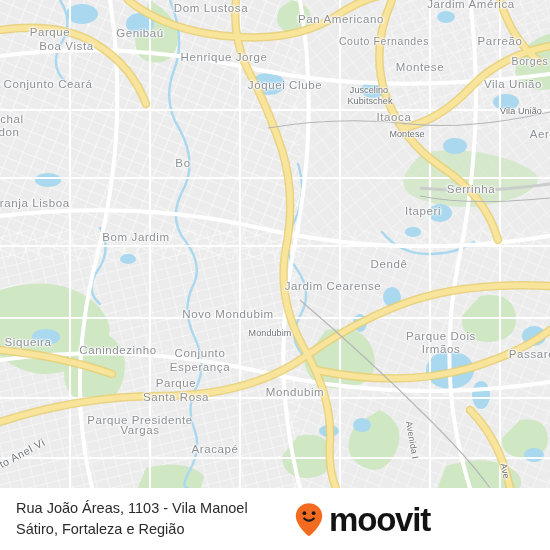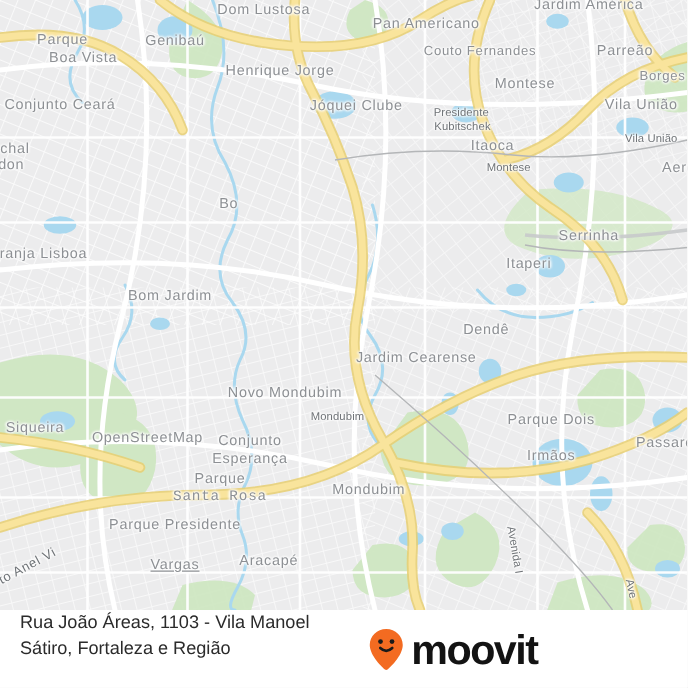--- a/index.html
+++ b/index.html
@@ -94,20 +94,21 @@
     box-sizing: border-box;
   }
 
   
   #footer {
     position: absolute;
     left: 0; top: 488px;
     width: 436px; height: 62px;
     background: #ffffff;
     display: flex;
+    align-items: center;
     box-sizing: border-box;
     padding: 0 6px 0 16px;
   }
   #footer-address {
     flex: 1 1 auto;
     color: #2b2b2b;
     font-size: 14.5px;
     line-height: 1.45;
     font-family: "Liberation Sans", sans-serif;
     padding-right: 6px;
@@ -272,49 +273,49 @@
         <div class="place sz-md" style="left: 384px; top: 41px;">Couto Fernandes</div>
         <div class="place sz-lg" style="left: 500px; top: 42px;">Parreão</div>
         <div class="place sz-lg" style="left: 50px; top: 33px;">Parque</div>
         <div class="place sz-lg" style="left: 50px; top: 47px; padding-left: 33px;">Boa Vista</div>
         <div class="place sz-lg" style="left: 224px; top: 58px;">Henrique Jorge</div>
         <div class="place sz-lg" style="left: 420px; top: 68px;">Montese</div>
         <div class="place sz-md" style="left: 530px; top: 61px;">Borges</div>
         <div class="place sz-lg" style="left: 48px; top: 85px;">Conjunto Ceará</div>
         <div class="place sz-lg" style="left: 285px; top: 86px;">Jóquei Clube</div>
         <div class="place sz-lg" style="left: 513px; top: 85px;">Vila União</div>
-        <div class="place sz-sm" style="left: 369px; top: 90px;">Presidente</div>
+        <div class="place sz-sm" style="left: 369px; top: 90px;">Juscelino</div>
         <div class="place sz-sm" style="left: 370px; top: 101px;">Kubitschek</div>
         <div class="place sz-lg" style="left: 12px; top: 120px;">chal</div>
         <div class="place sz-lg" style="left: 9px; top: 133px;">don</div>
         <div class="place sz-lg" style="left: 394px; top: 118px;">Itaoca</div>
         <div class="place sz-sm" style="left: 521px; top: 111px;">Vila União</div>
         <div class="place sz-sm" style="left: 407px; top: 134px;">Montese</div>
         <div class="place sz-lg" style="left: 543px; top: 135px;">Aero</div>
         <div class="place sz-lg" style="left: 183px; top: 164px;">Bo</div>
         <div class="place sz-lg" style="left: 471px; top: 190px;">Serrinha</div>
         <div class="place sz-lg" style="left: 30px; top: 204px;">Granja Lisboa</div>
         <div class="place sz-lg" style="left: 423px; top: 212px;">Itaperi</div>
         <div class="place sz-lg" style="left: 136px; top: 238px;">Bom Jardim</div>
         <div class="place sz-lg" style="left: 389px; top: 265px;">Dendê</div>
         <div class="place sz-lg" style="left: 333px; top: 287px;">Jardim Cearense</div>
         <div class="place sz-lg" style="left: 228px; top: 315px;">Novo Mondubim</div>
         <div class="place sz-sm" style="left: 270px; top: 333px;">Mondubim</div>
         <div class="place sz-lg" style="left: 441px; top: 337px;">Parque Dois</div>
-        <div class="place sz-lg" style="left: 441px; top: 350px; margin-top: 16px;">Irmãos</div>
+        <div class="place sz-lg" style="left: 441px; top: 350px;">Irmãos</div>
         <div class="place sz-lg" style="left: 532px; top: 355px;">Passare</div>
         <div class="place sz-lg" style="left: 28px; top: 343px;">Siqueira</div>
-        <div class="place sz-lg" style="left: 118px; top: 351px;">OpenStreetMap</div>
+        <div class="place sz-lg" style="left: 118px; top: 351px;">Canindezinho</div>
         <div class="place sz-lg" style="left: 200px; top: 354px;">Conjunto</div>
         <div class="place sz-lg" style="left: 200px; top: 368px;">Esperança</div>
         <div class="place sz-lg" style="left: 295px; top: 393px;">Mondubim</div>
         <div class="place sz-lg" style="left: 176px; top: 384px;">Parque</div>
-        <div class="place sz-lg" style="left: 176px; top: 398px; font-family: Liberation Mono, monospace;">Santa Rosa</div>
+        <div class="place sz-lg" style="left: 176px; top: 398px;">Santa Rosa</div>
         <div class="place sz-lg" style="left: 140px; top: 421px;">Parque Presidente</div>
-        <div class="place sz-lg" style="left: 140px; top: 453px; text-decoration: underline;">Vargas</div>
+        <div class="place sz-lg" style="left: 140px; top: 431px;">Vargas</div>
         <div class="place sz-lg" style="left: 215px; top: 450px;">Aracapé</div>
         <div class="place sz-md rot" style="left: 22px; top: 453px; transform: translate(-50%, -50%) rotate(-28deg);">to Anel Vi</div>
         <div class="place sz-sm rot" style="left: 412px; top: 440px; transform: translate(-50%, -50%) rotate(80deg);">Avenida I</div>
         <div class="place sz-sm rot" style="left: 505px; top: 471px; transform: translate(-50%, -50%) rotate(78deg);">Ave</div>
       </div>
 
 
   </div>
 
   <div id="footer">

